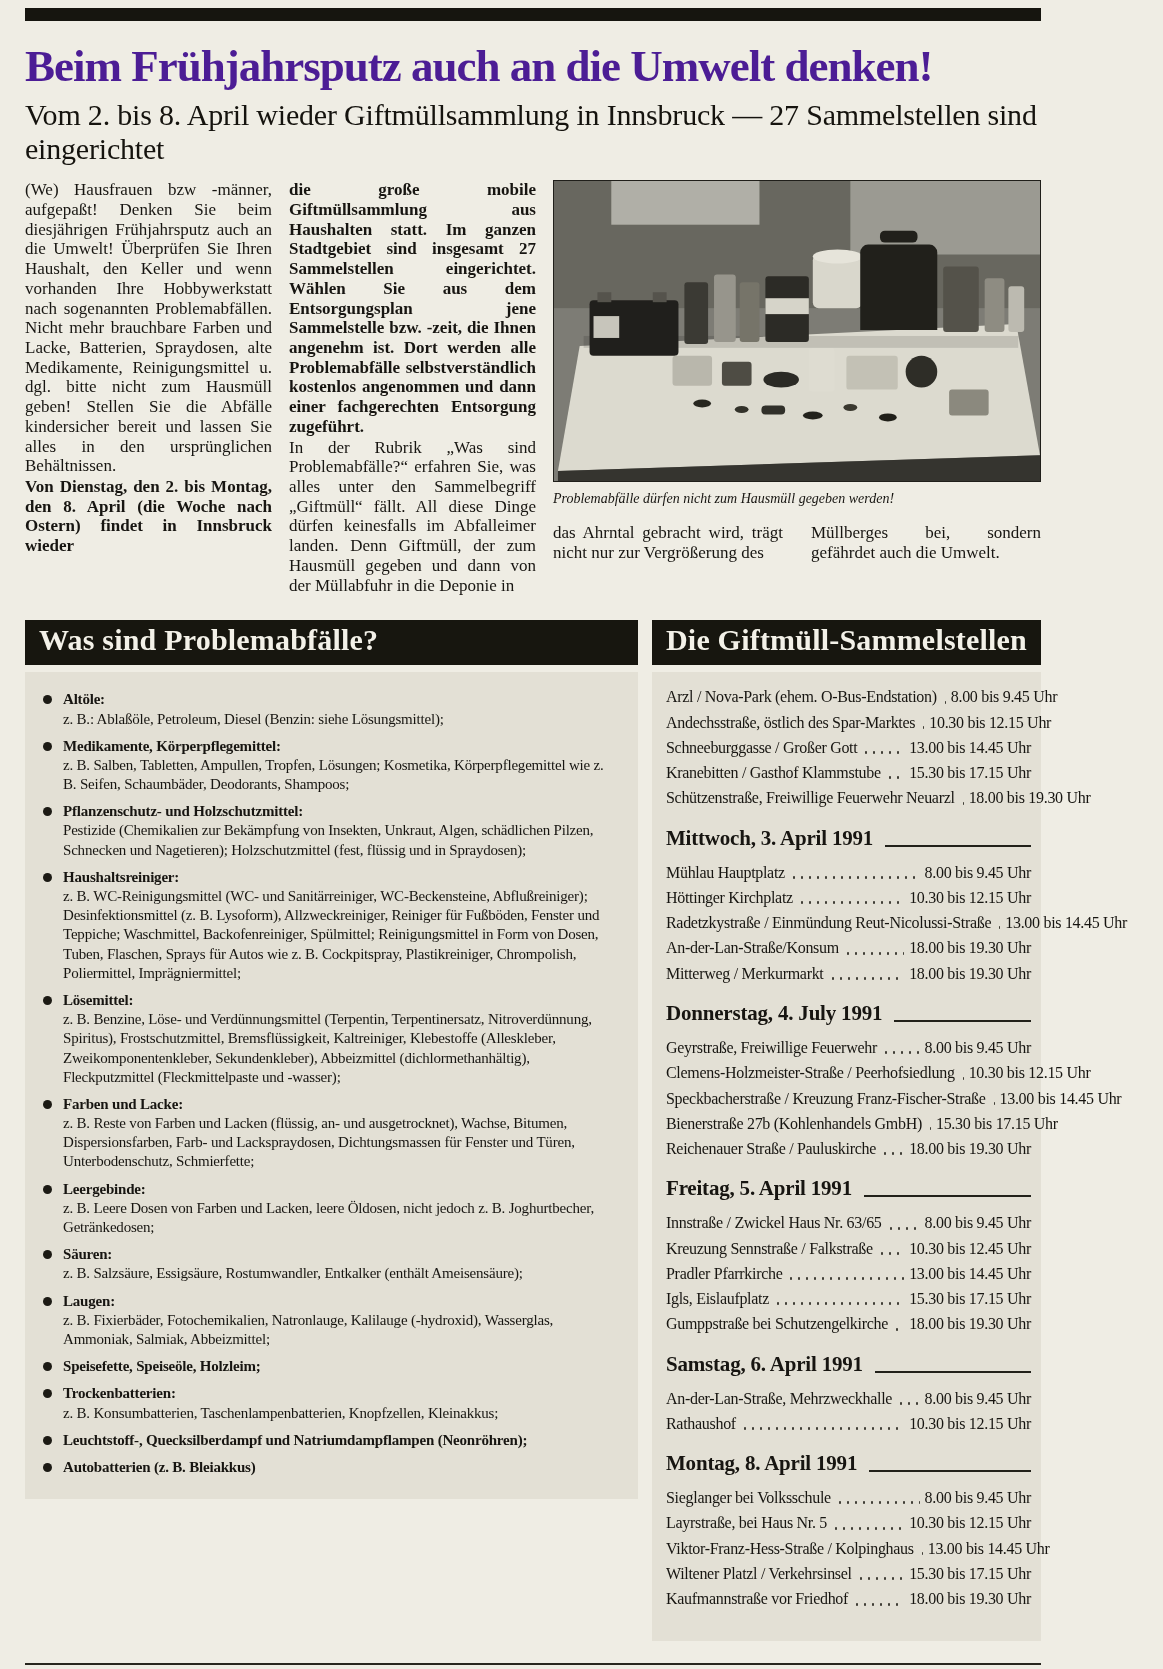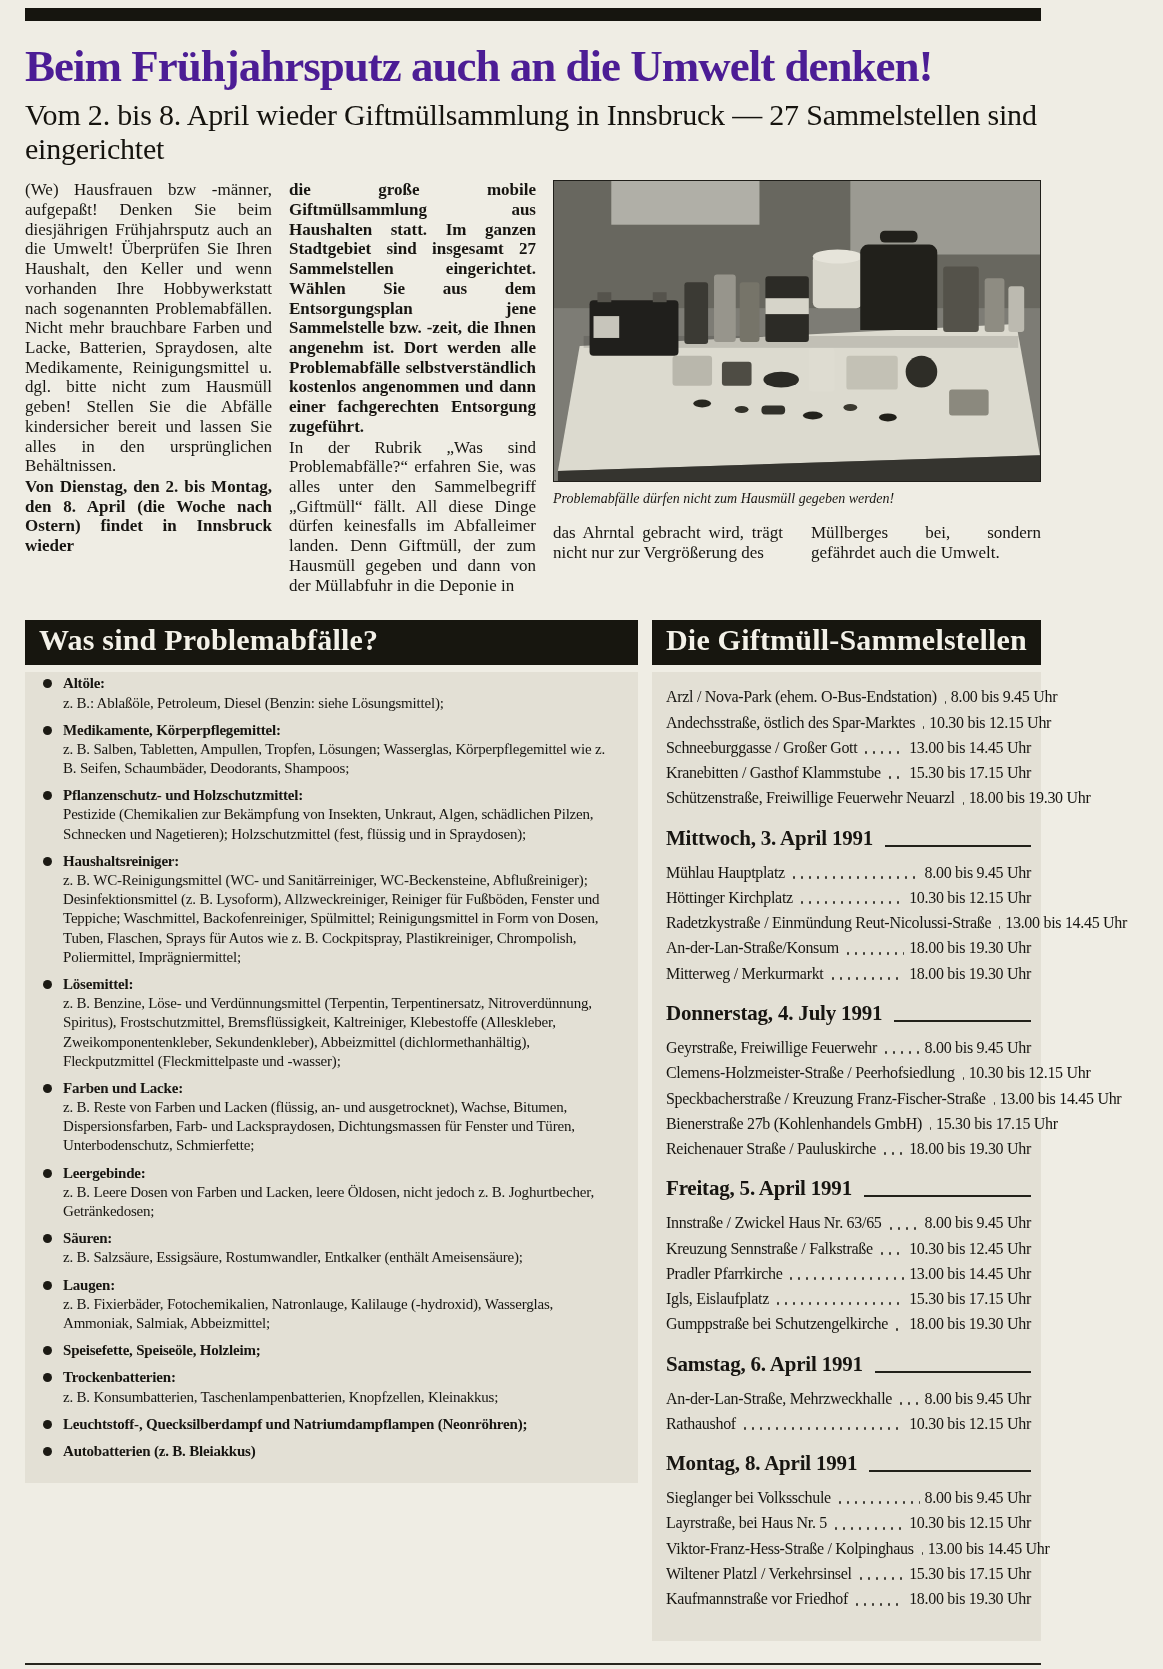--- a/index.html
+++ b/index.html
@@ -40,21 +40,21 @@
   .cont > div { flex:1; min-width:0; }
 
   .sections { display:flex; gap:14px; margin-top:24px; align-items:flex-start; }
   .sec-left { width:613px; }
   .sec-right { flex:1; min-width:0; }
   .sec-header {
     background:#17160f; color:#f3f1e8; font-weight:bold;
     font-size:30px; padding:3px 14px 8px; letter-spacing:0.2px;
   }
   .graybox { background:#e3e0d5; margin-top:7px; }
-  .sec-left .graybox { padding:2px 18px 14px; }
+  .sec-left .graybox { padding:18px 18px 14px; }
   .sec-right .graybox { padding:12px 10px 14px 14px; }
 
   .pitem { display:flex; gap:11px; margin-bottom:8px; font-size:15px; line-height:1.28; letter-spacing:-0.2px; }
   .bullet { width:9px; height:9px; border-radius:50%; background:#1c1a14; flex:none; margin-top:5px; }
   .ptxt { flex:1; min-width:0; text-align:left; }
   .phead { font-weight:bold; }
 
   .day { margin-bottom:15px; }
   .dayhead { display:flex; align-items:flex-end; margin:4px 0 9px; }
   .daytitle { font-weight:bold; font-size:21px; white-space:nowrap; letter-spacing:-0.2px; }
@@ -149,21 +149,21 @@
             <span class="bullet"></span>
             <div class="ptxt">
               <div class="phead">Altöle:</div>
               <div class="pbody">z. B.: Ablaßöle, Petroleum, Diesel (Benzin: siehe Lösungsmittel);</div>
             </div>
           </div>
           <div class="pitem">
             <span class="bullet"></span>
             <div class="ptxt">
               <div class="phead">Medikamente, Körperpflegemittel:</div>
-              <div class="pbody">z. B. Salben, Tabletten, Ampullen, Tropfen, Lösungen; Wasserglas, Körperpflegemittel wie z. B. Seifen, Schaumbäder, Deodorants, Shampoos;</div>
+              <div class="pbody">z. B. Salben, Tabletten, Ampullen, Tropfen, Lösungen; Kosmetika, Körperpflegemittel wie z. B. Seifen, Schaumbäder, Deodorants, Shampoos;</div>
             </div>
           </div>
           <div class="pitem">
             <span class="bullet"></span>
             <div class="ptxt">
               <div class="phead">Pflanzenschutz- und Holzschutzmittel:</div>
               <div class="pbody">Pestizide (Chemikalien zur Bekämpfung von Insekten, Unkraut, Algen, schädlichen Pilzen, Schnecken und Nagetieren); Holzschutzmittel (fest, flüssig und in Spraydosen);</div>
             </div>
           </div>
           <div class="pitem">

